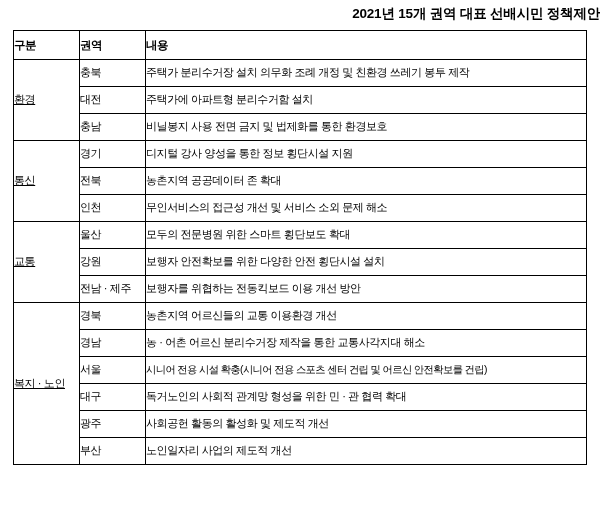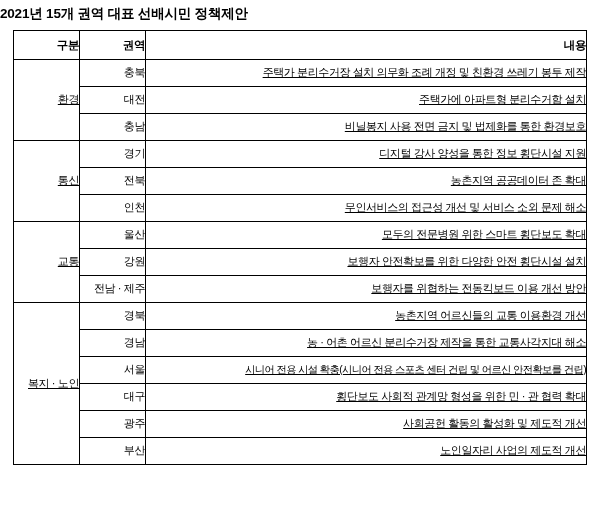--- a/index.html
+++ b/index.html
@@ -15,21 +15,21 @@
     overflow: hidden;
   }
   .page {
     width: 600px;
     height: 509px;
     box-sizing: border-box;
     padding: 0;
     position: relative;
   }
   .doc-title {
-    text-align: left;
+    text-align: right;
     font-size: 13.5px;
     font-weight: bold;
     letter-spacing: -0.2px;
     padding-top: 5px;
     padding-bottom: 7px;
     color: #000;
   }
   table.policy-table {
     border-collapse: collapse;
     table-layout: fixed;
@@ -38,21 +38,21 @@
     border: 1.6px solid #000;
   }
   table.policy-table col.c1 { width: 66px; }
   table.policy-table col.c2 { width: 66px; }
   table.policy-table col.c3 { width: 441px; }
 
   table.policy-table th,
   table.policy-table td {
     border: 0.8px solid #000;
     font-size: 11px;
-    text-align: right;
+    text-align: left;
     vertical-align: middle;
     padding: 0;
     height: 26px;
     letter-spacing: -0.4px;
     line-height: 1.25;
     color: #000;
   }
   table.policy-table thead th {
     font-weight: bold;
     height: 28px;
@@ -65,21 +65,20 @@
     text-decoration: underline;
   }
   tr.group-start td {
     border-top: 1.5px solid #000;
   }
   td.region-cell {
     letter-spacing: -0.5px;
   }
   td.content-cell {
     letter-spacing: -0.45px;
-    text-decoration: underline;
   }
   td.content-cell.tight {
     font-size: 10.3px;
     letter-spacing: -0.6px;
   }
 </style>
 </head>
 <body>
 
 <div class="page">
@@ -151,21 +150,21 @@
       <tr>
         <td class="region-cell">경남</td>
         <td class="content-cell">농 · 어촌 어르신 분리수거장 제작을 통한 교통사각지대 해소</td>
       </tr>
       <tr>
         <td class="region-cell">서울</td>
         <td class="content-cell tight">시니어 전용 시설 확충(시니어 전용 스포츠 센터 건립 및 어르신 안전확보를 건립)</td>
       </tr>
       <tr>
         <td class="region-cell">대구</td>
-        <td class="content-cell">횡단보도 사회적 관계망 형성을 위한 민 · 관 협력 확대</td>
+        <td class="content-cell">독거노인의 사회적 관계망 형성을 위한 민 · 관 협력 확대</td>
       </tr>
       <tr>
         <td class="region-cell">광주</td>
         <td class="content-cell">사회공헌 활동의 활성화 및 제도적 개선</td>
       </tr>
       <tr>
         <td class="region-cell">부산</td>
         <td class="content-cell">노인일자리 사업의 제도적 개선</td>
       </tr>
 

